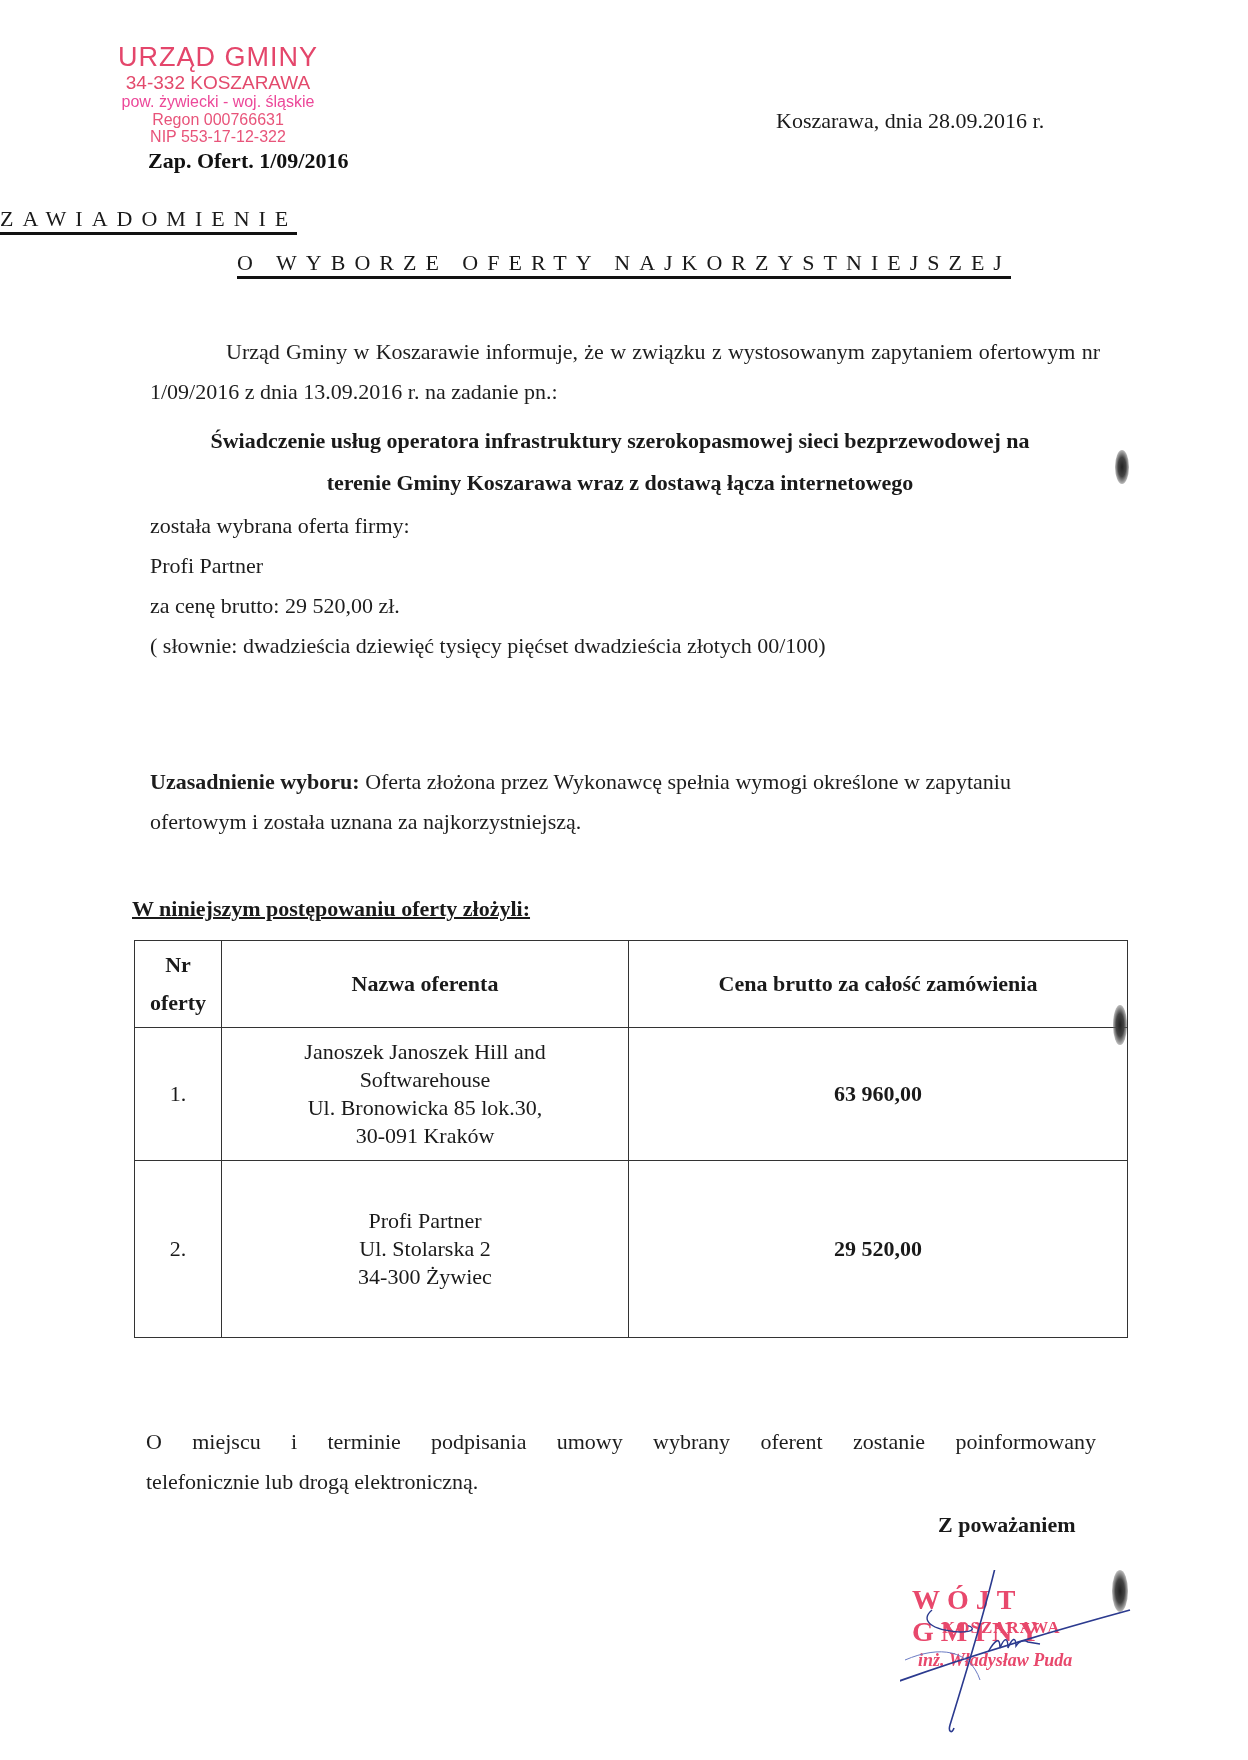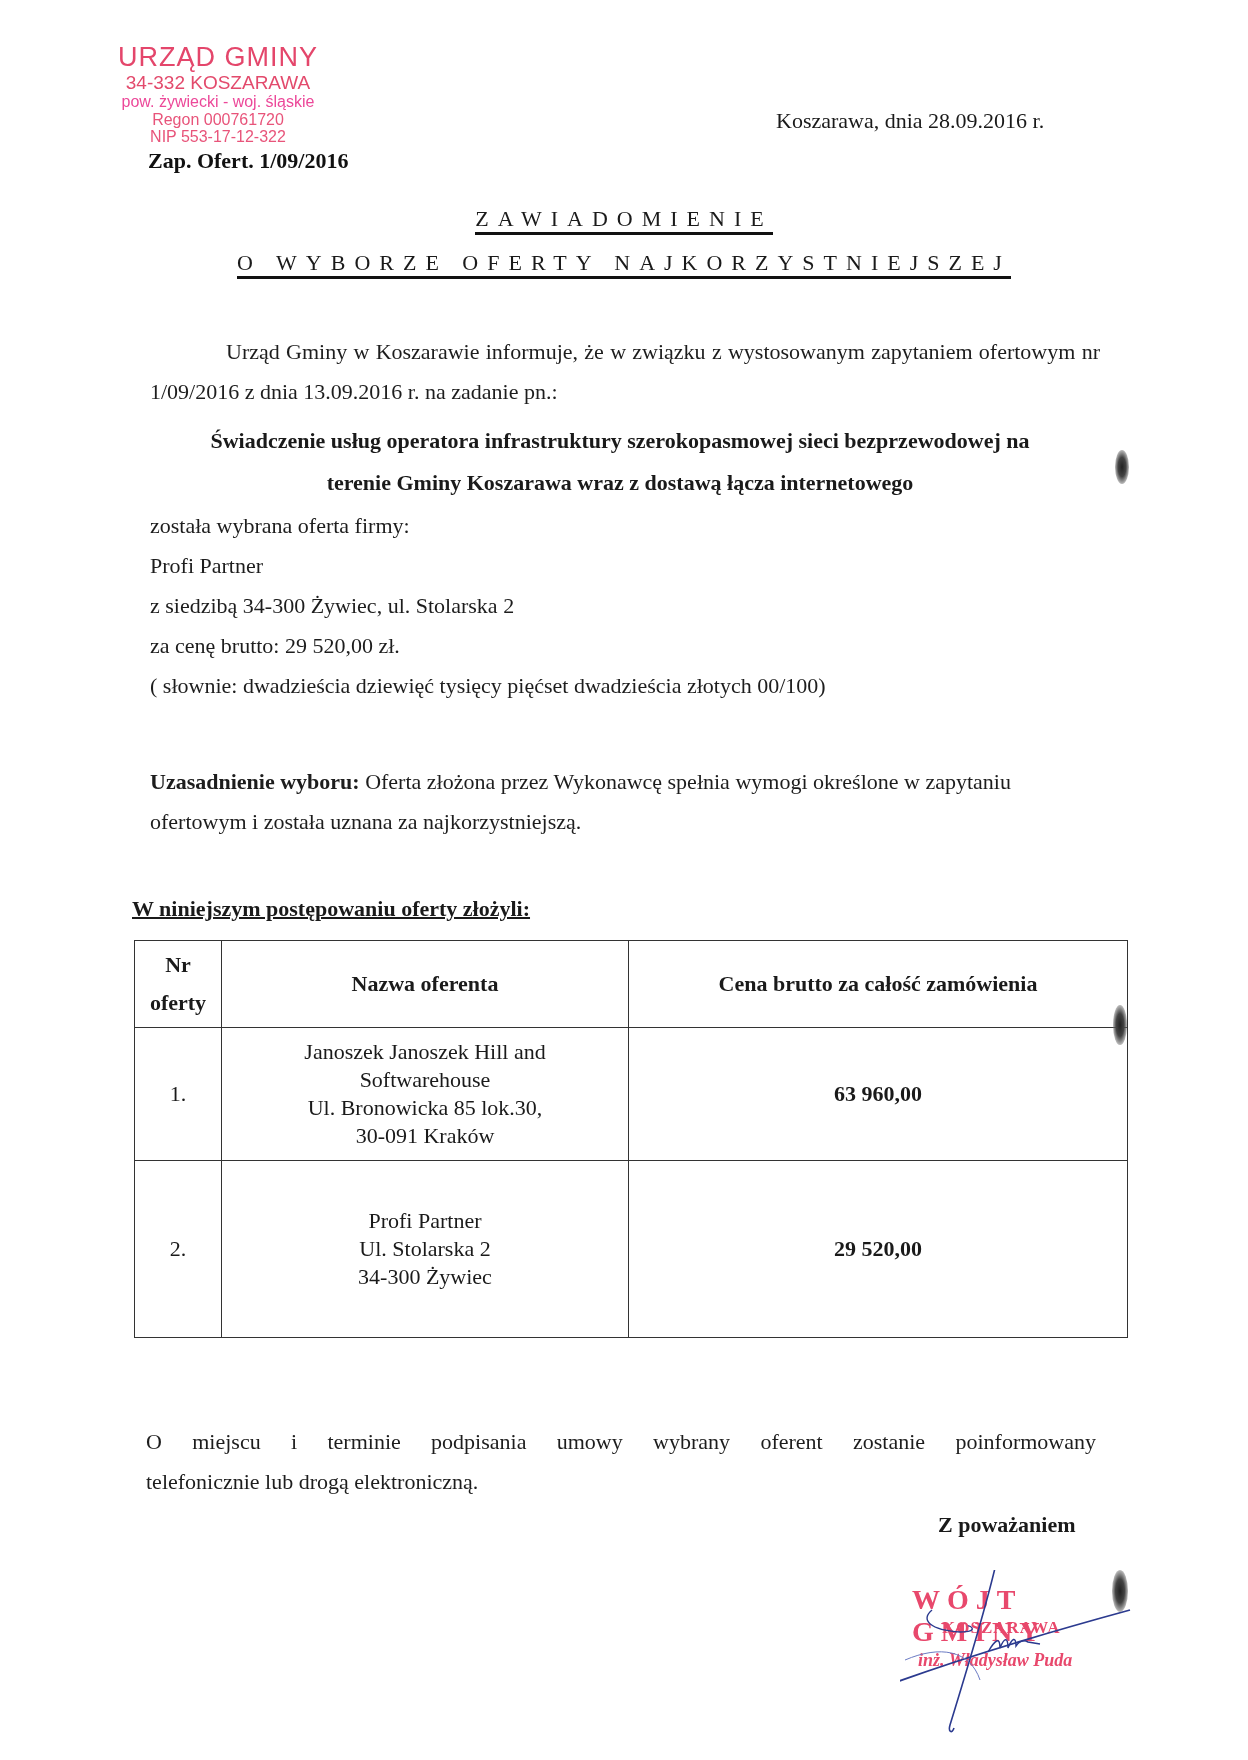--- a/index.html
+++ b/index.html
@@ -44,21 +44,21 @@
       left: 776px;
       top: 108px;
       font-size: 22px;
       color: #1a1a1a;
     }
 
     
     .title1 {
       left: 0; right: 0;
       top: 206px;
-      text-align: center;
+      text-align: left;
       font-size: 22px;
       letter-spacing: 9px;
       font-family: "Liberation Serif", serif;
     }
     .title1 span, .title2 span {
       border-bottom: 3px solid #111;
       padding-bottom: 1px;
     }
     .title2 {
       left: 0; right: 0;
@@ -204,21 +204,21 @@
       border-radius: 50%;
     }
   </style>
 </head>
 <body>
 
 <div class="abs stamp">
   <div class="s1">URZĄD GMINY</div>
   <div class="s2">34-332 KOSZARAWA</div>
   <div class="s3">pow. żywiecki - woj. śląskie</div>
-  <div class="s4">Regon 000761720</div>
+  <div class="s4">Regon 000766631</div>
   <div class="s5">NIP 553-17-12-322</div>
 </div>
 
 <div class="abs ref-number">Zap. Ofert. 1/09/2016</div>
 <div class="abs place-date">Koszarawa, dnia 28.09.2016 r.</div>
 
 <div class="abs title1">
   <span>ZAWIADOMIENIE</span>
 </div>
 <div class="abs title2">
@@ -228,21 +228,20 @@
 <div class="abs para p-intro">Urząd Gminy w Koszarawie informuje, że w związku z wystosowanym zapytaniem ofertowym nr 1/09/2016 z dnia 13.09.2016 r. na zadanie pn.:</div>
 
 <div class="abs task">
   <div>Świadczenie usług operatora infrastruktury szerokopasmowej sieci bezprzewodowej na</div>
   <div>terenie Gminy Koszarawa wraz z dostawą łącza internetowego</div>
 </div>
 
 <div class="abs para winner-block">
   <div>została wybrana oferta firmy:</div>
   <div>Profi Partner</div>
-  <div>z siedzibą 34-300 Żywiec, ul. Stolarska 2</div>
   <div>za cenę brutto: 29 520,00 zł.</div>
   <div>( słownie: dwadzieścia dziewięć tysięcy pięćset dwadzieścia złotych 00/100)</div>
 </div>
 
 <div class="abs para justification">
   <b>Uzasadnienie wyboru:</b>
   <span>Oferta złożona przez Wykonawcę spełnia wymogi określone w zapytaniu ofertowym i została uznana za najkorzystniejszą.</span>
 </div>
 
 <div class="abs offers-heading">W niniejszym postępowaniu oferty złożyli:</div>

